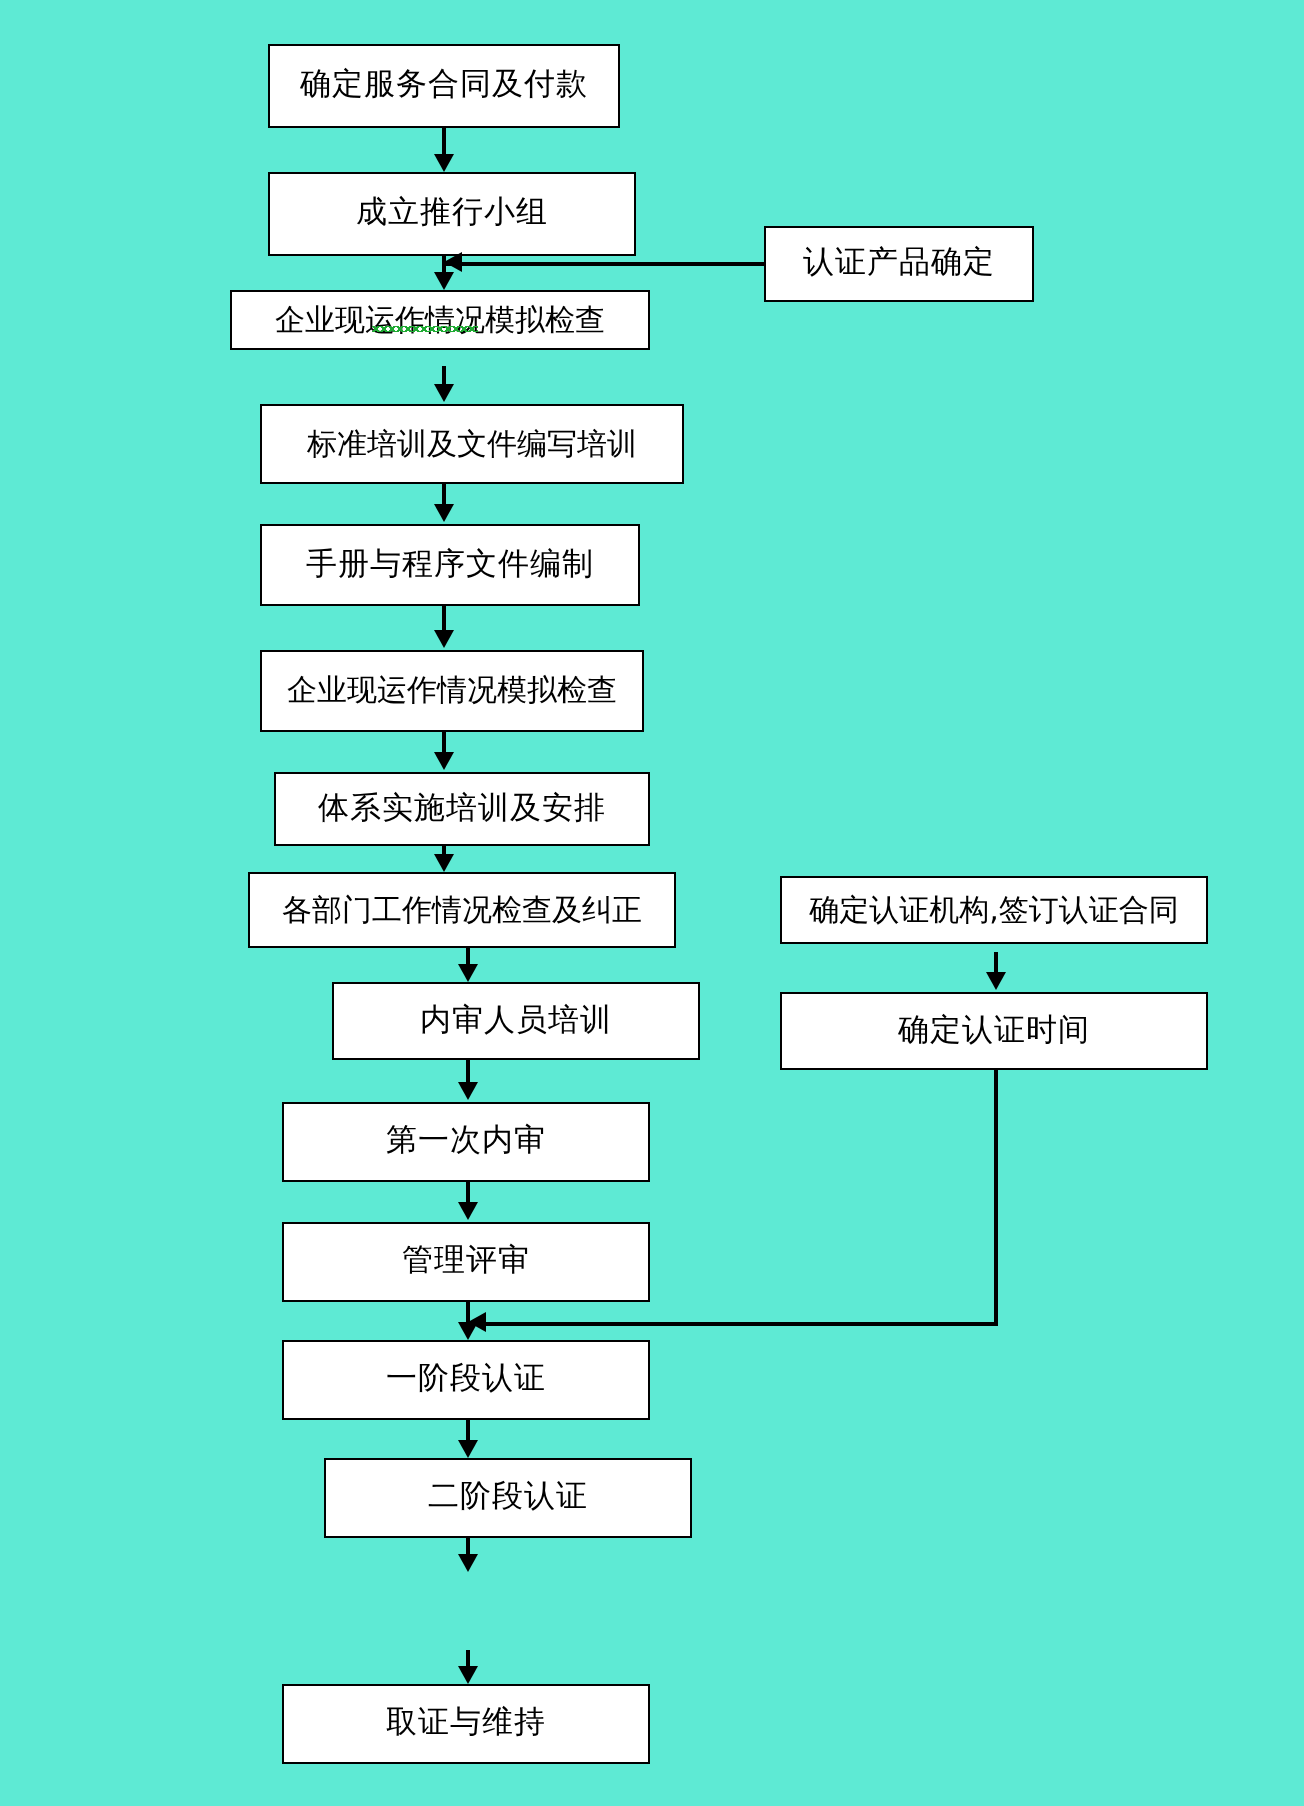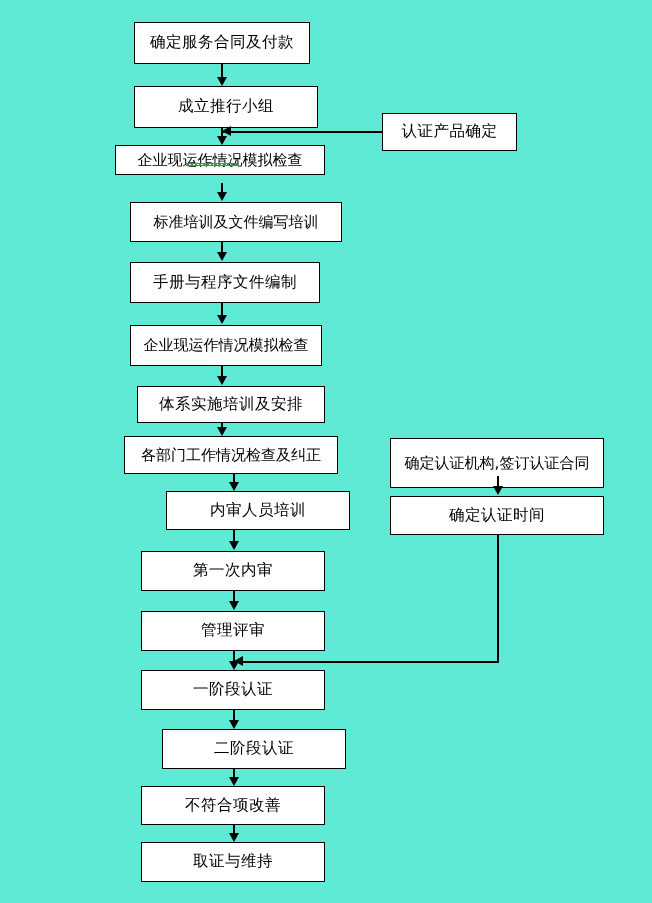--- a/index.html
+++ b/index.html
@@ -120,33 +120,30 @@
   </div>
 
   <div class="node" style="left:141px; top:670px; width:184px; height:40px;">
     <span class="node-label">一阶段认证</span>
   </div>
 
   <div class="node" style="left:141px; top:729px; width:184px; height:40px;margin-left:21px;">
     <span class="node-label">二阶段认证</span>
   </div>
 
-  <div class="node" style="left:141px; top:786px; width:184px; height:39px;">
-    <span class="node-label">不符合项改善</span>
-  </div>
 
   <div class="node" style="left:382px; top:113px; width:135px; height:38px;">
     <span class="node-label">认证产品确定</span>
   </div>
 
   <div class="node" style="left:141px; top:842px; width:184px; height:40px;">
     <span class="node-label">取证与维持</span>
   </div>
 
-  <div class="node wide-text" style="left:390px; top:438px; width:214px; height:50px;">
+  <div class="node wide-text" style="left:390px; top:438px; width:214px; height:34px;">
     <span class="node-label">确定认证机构,签订认证合同</span>
   </div>
 
   <div class="node" style="left:390px; top:496px; width:214px; height:39px;">
     <span class="node-label">确定认证时间</span>
   </div>
 
   <div class="conn v" style="left:221px; top:64px; height:14px;"></div>
   <div class="arrow-down" style="left:216.5px; top:77px;"></div>
 

